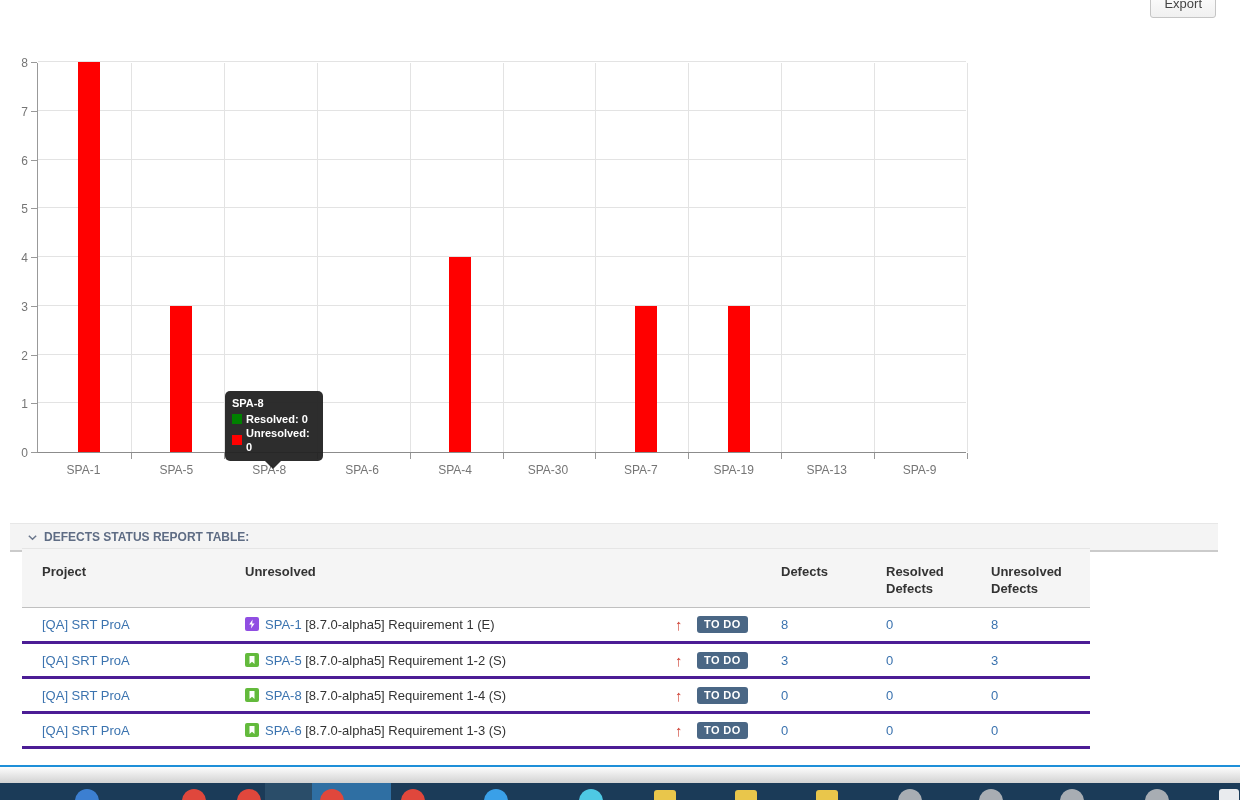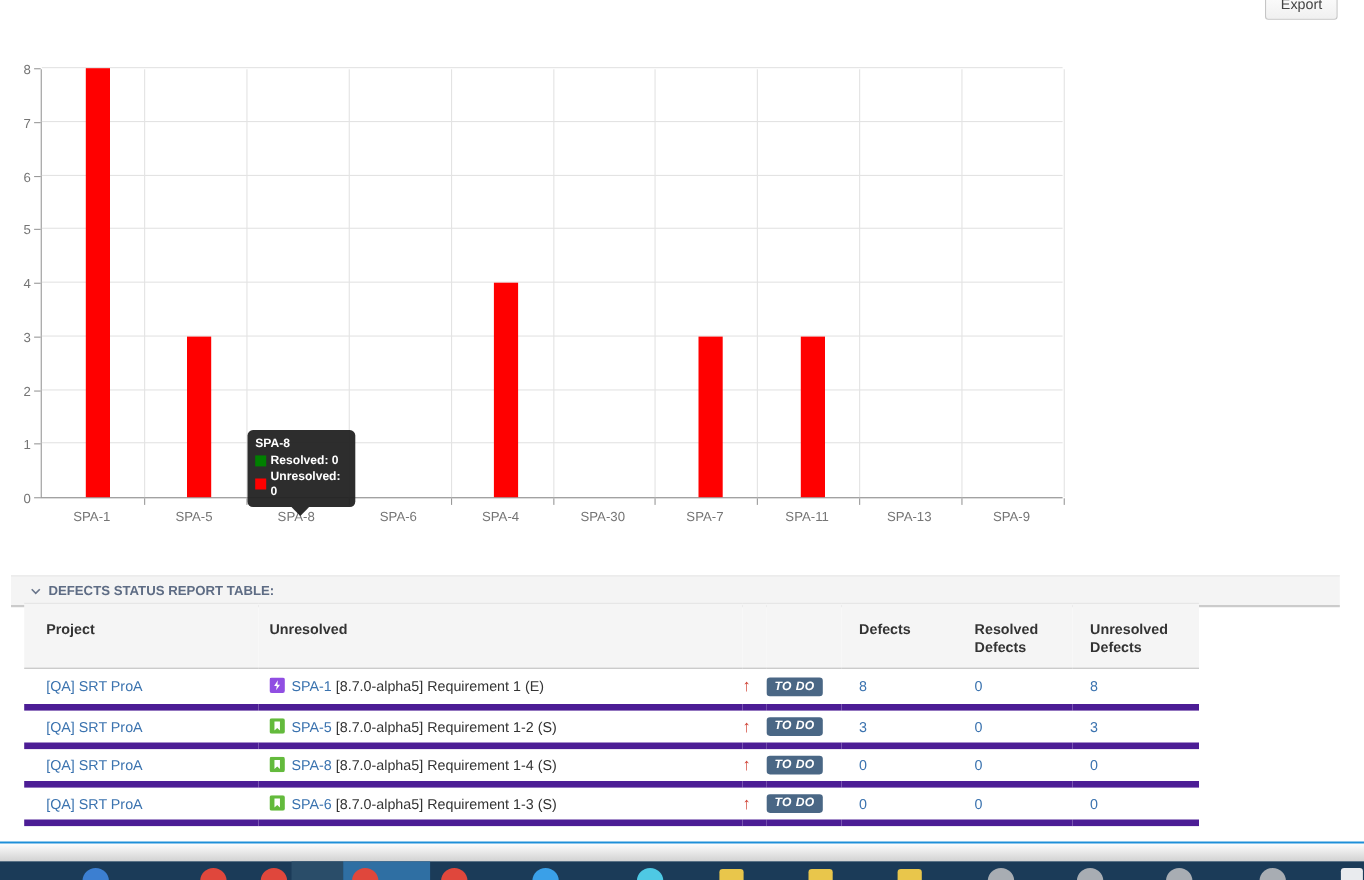--- a/index.html
+++ b/index.html
@@ -46,38 +46,38 @@
     background:#f4f4f4; border-top:1px solid #e7e7e7; border-bottom:2px solid #cbcbcb;
     display:flex; align-items:center; padding-left:17px; gap:6px; cursor:pointer; }
   .section-band .sec-label { font-size:12px; font-weight:bold; color:#5e6c84; }
 
   
   .report-table { position:absolute; left:22px; top:548px; width:1068px;
     border-collapse:collapse; table-layout:fixed; font-size:13px; }
   .report-table th { background:#f5f5f5; text-align:left; font-weight:bold; color:#333;
     vertical-align:top; padding:14px 8px 10px 0; line-height:17px;
     border-top:1px solid #e5e5e5; border-bottom:1px solid #c0c0c0; }
-  .report-table td { height:35px; vertical-align:middle; border-bottom:6px solid #4c1d95; padding:0 8px 0 0; }
+  .report-table td { height:35px; vertical-align:middle; border-bottom:3px solid #4c1d95; padding:0 8px 0 0; }
   .col-project  { width:213px; }
   .col-req      { width:440px; }
   .col-prio     { width:22px; }
   .col-status   { width:68px; }
   .col-defects  { width:105px; }
   .col-resolved { width:105px; }
   .col-unres    { width:115px; }
   .pad-l20 { padding-left:20px !important; }
   .pad-l10 { padding-left:10px !important; }
   .pad-l16 { padding-left:16px !important; }
   .report-table a { color:#3b73af; text-decoration:none; }
   .summary { color:#333; }
   .type-icon { display:inline-block; width:14px; height:14px; border-radius:2px;
     vertical-align:-2px; margin-right:6px; }
   .prio { color:#d04437; font-weight:bold; font-size:15px; }
   .badge { display:inline-block; background:#4a6785; color:#fff; font-size:11px; font-weight:bold;
-    letter-spacing:.4px; padding:2px 7px 2px; border-radius:3px; line-height:13px;font-style:italic; }
+    letter-spacing:.4px; padding:2px 7px 2px; border-radius:3px; line-height:13px; }
 
   
   .bottom-edge { position:absolute; left:0; top:765px; width:1240px; height:2px; background:#1e8fd8; }
   .window-strip { position:absolute; left:0; top:767px; width:1240px; height:16px;
     background:linear-gradient(#fdfdfd,#d2d2d2); }
   .taskbar { position:absolute; left:0; top:783px; width:1240px; height:17px;
     background:#1b3b58; overflow:hidden; }
   .tb-tile { position:absolute; top:0; height:17px; }
   .tb-circle { position:absolute; top:6px; width:24px; height:24px; border-radius:50%; }
   .tb-folder { position:absolute; top:7px; width:22px; height:16px; border-radius:3px 3px 0 0; }
@@ -145,21 +145,21 @@
      <div class="xtickmark" style="left:929px"></div>
     </div>
   <div class="x-labels">
       <div class="xlabel" style="left:0.0px;width:92.9px">SPA-1</div>
       <div class="xlabel" style="left:92.9px;width:92.9px">SPA-5</div>
       <div class="xlabel" style="left:185.8px;width:92.9px">SPA-8</div>
       <div class="xlabel" style="left:278.7px;width:92.9px">SPA-6</div>
       <div class="xlabel" style="left:371.6px;width:92.9px">SPA-4</div>
       <div class="xlabel" style="left:464.5px;width:92.9px">SPA-30</div>
       <div class="xlabel" style="left:557.4px;width:92.9px">SPA-7</div>
-      <div class="xlabel" style="left:650.3px;width:92.9px">SPA-11</div>
+      <div class="xlabel" style="left:650.3px;width:92.9px">SPA-19</div>
       <div class="xlabel" style="left:743.2px;width:92.9px">SPA-13</div>
       <div class="xlabel" style="left:836.1px;width:92.9px">SPA-9</div>
     </div>
 
   <div class="tooltip">
     <div class="tt-title">SPA-8</div>
     <div id="tt-rows">
         <div class="tt-row">
        <span class="tt-swatch" style="background:#008000"></span>
        <span>Resolved: 0</span>

